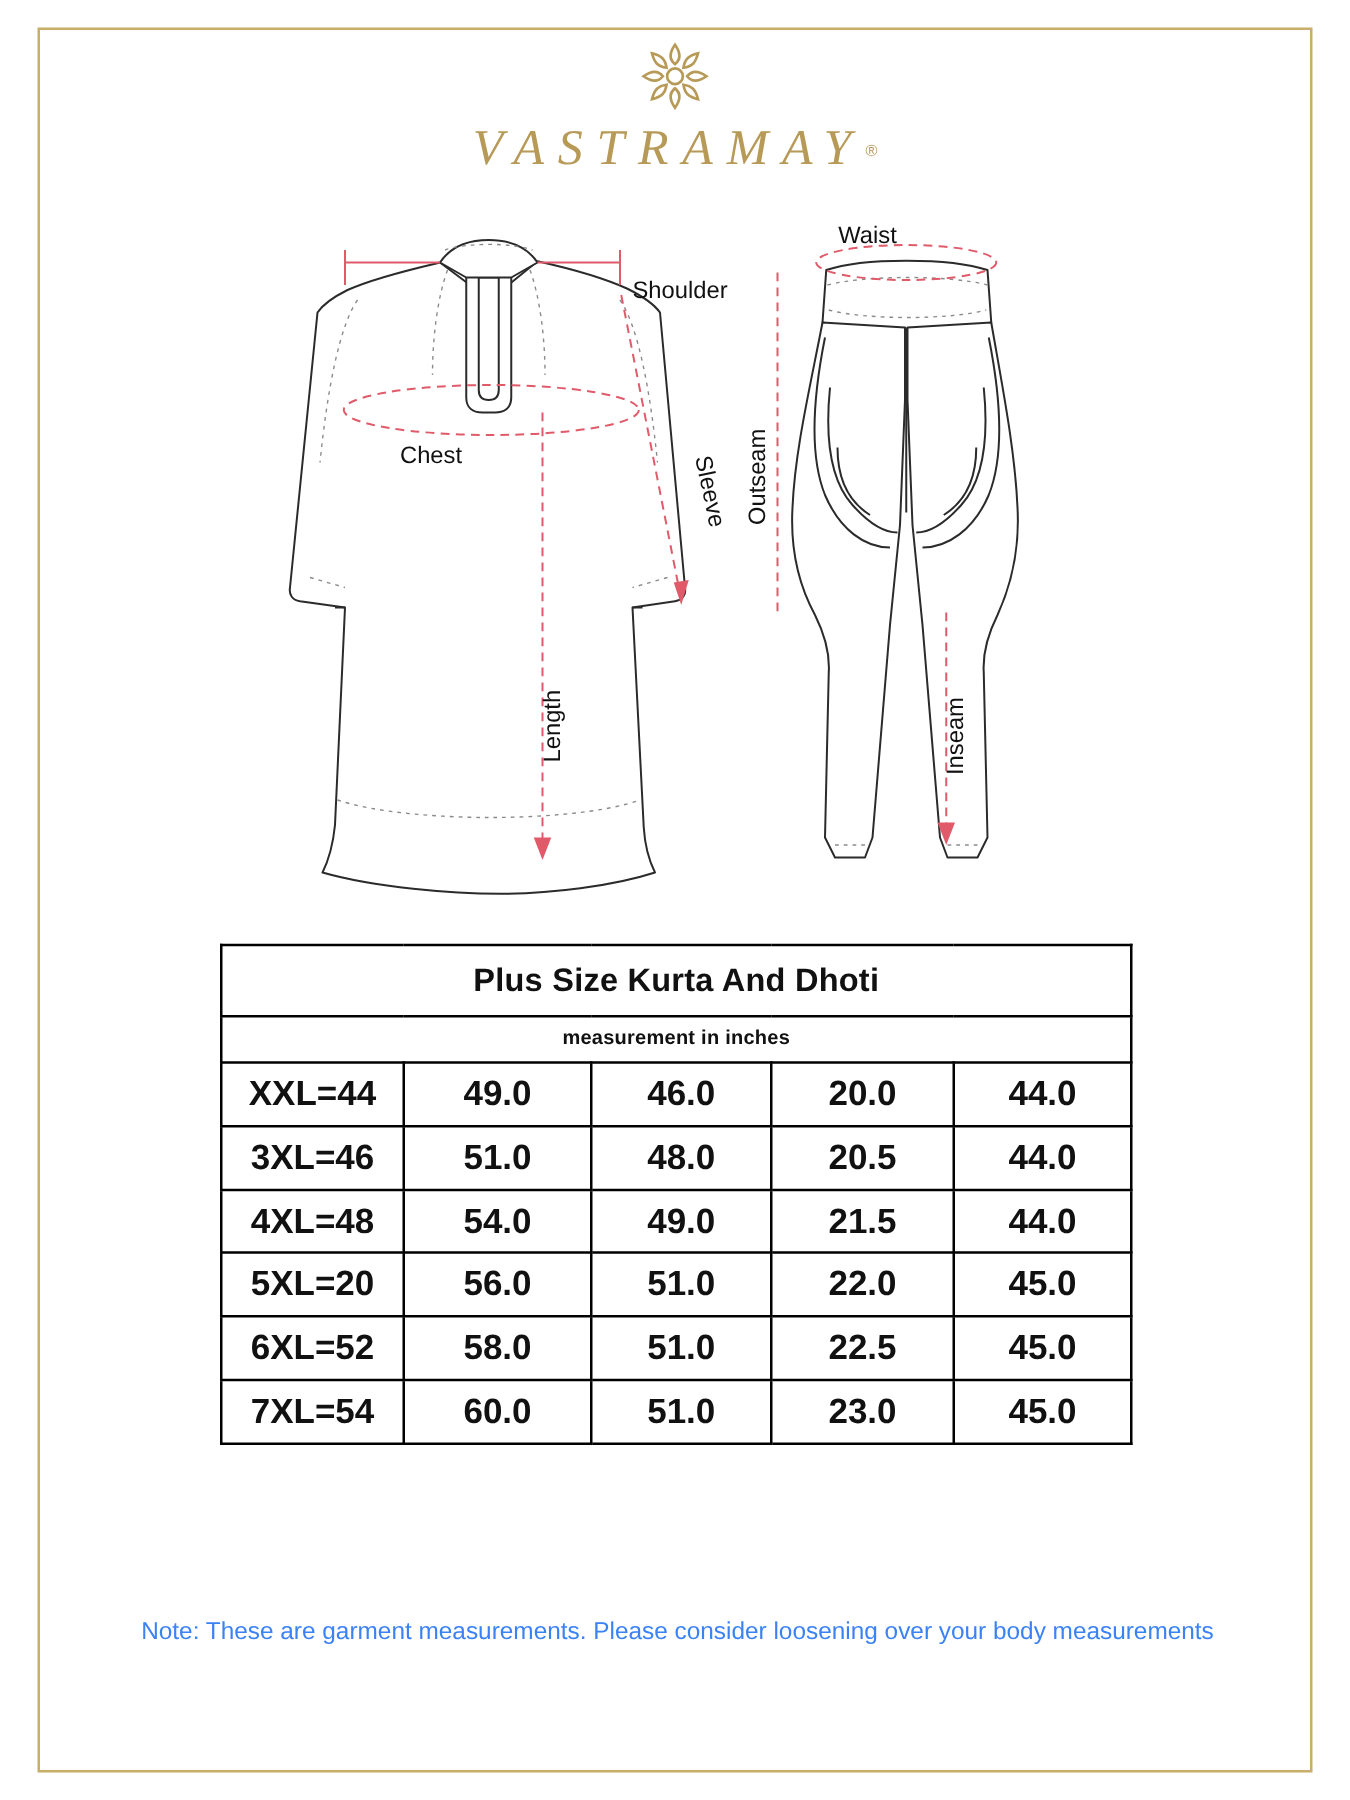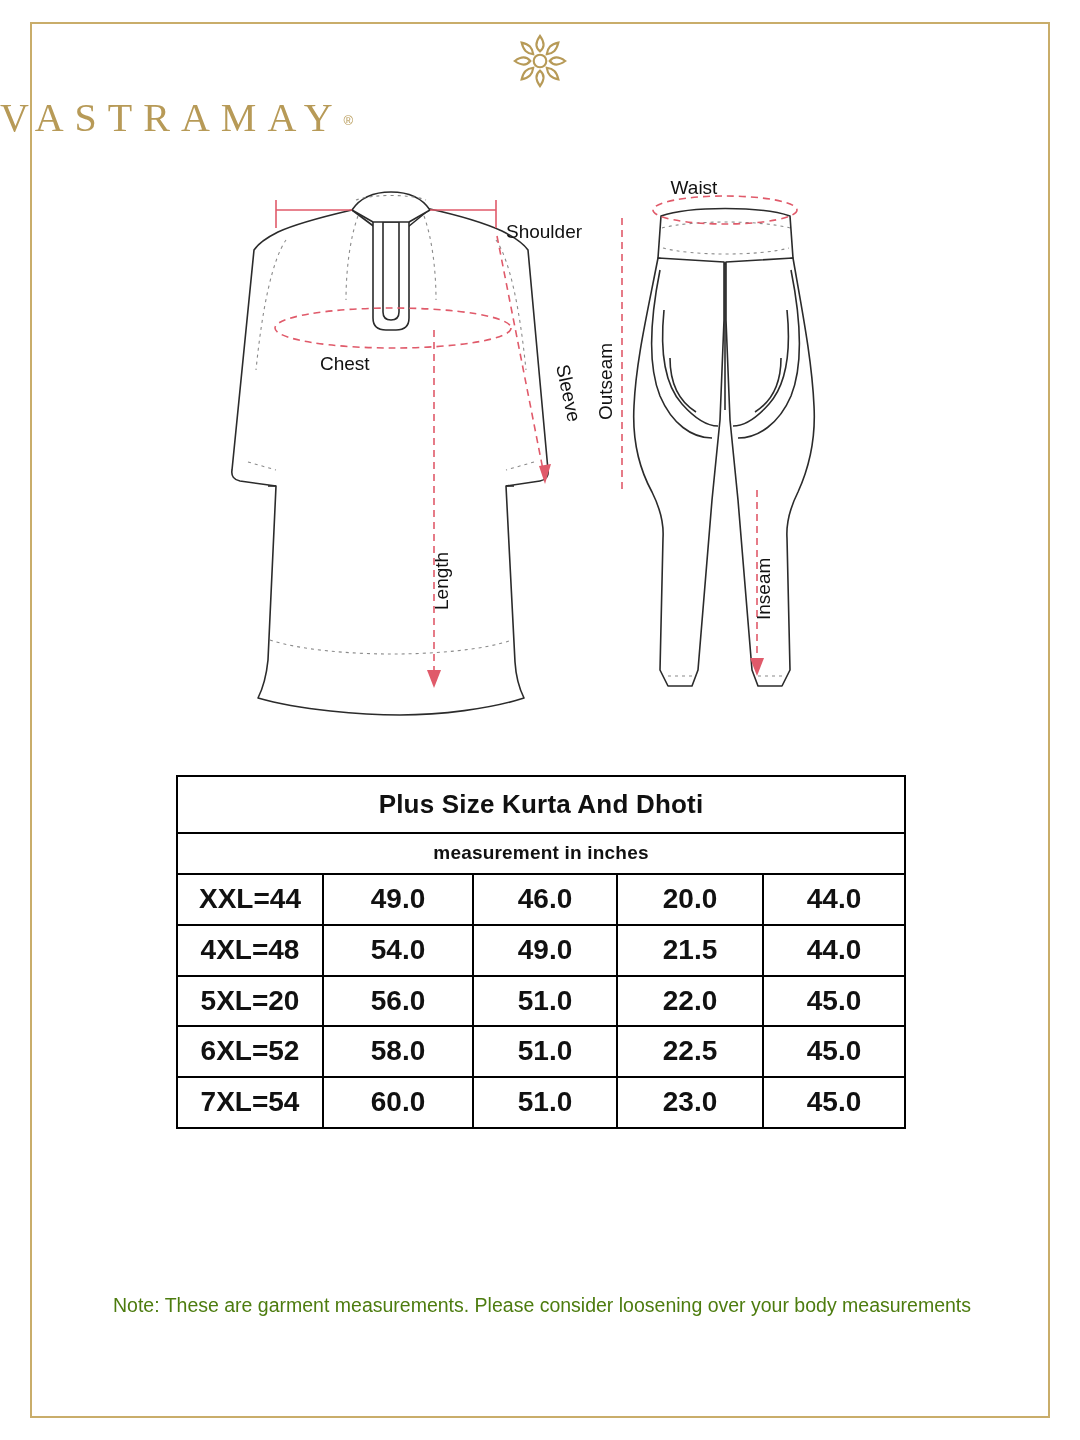--- a/index.html
+++ b/index.html
@@ -31,20 +31,22 @@
     box-sizing: border-box;
     pointer-events: none;
   }
 
   
   .brand {
     position: absolute;
     left: 0;
     top: 30px;
     width: 1080px;
+    text-align: center;
+    font-style: italic;
   }
   .brand-mark {
     display: block;
     margin: 0 auto;
     width: 62px;
     height: 62px;
   }
   .brand-name {
     display: inline-block;
     margin-top: 2px;
@@ -75,35 +77,34 @@
   .table-wrap {
     position: absolute;
     left: 176px;
     top: 755px;
     width: 728px;
   }
   table.size-table {
     border-collapse: collapse;
     width: 728px;
     table-layout: fixed;
-    margin-top: 20px;
   }
   table.size-table td, table.size-table th {
     border: 2px solid #000;
     text-align: center;
     font-family: "Liberation Sans", sans-serif;
   }
   .tbl-title {
     font-size: 26px;
     font-weight: bold;
     padding: 12px 0 12px;
     letter-spacing: 0.2px;
   }
   .tbl-sub {
-    font-size: 19px;
+    font-size: 16px;
     font-weight: bold;
     padding: 8px 0 9px;
     letter-spacing: 0.2px;
   }
   .tbl-head th {
     font-size: 22px;
     font-weight: bold;
     padding: 12px 2px;
     height: 86px;
     vertical-align: middle;
@@ -122,21 +123,21 @@
   .col-bottom { width: 142px; }
 
   
   .note {
     position: absolute;
     left: 52px;
     top: 1290px;
     width: 980px;
     font-size: 19.5px;
     line-height: 1.55;
-    color: #4d7c0f;
+    color: #3b82f6;
     text-align: center;
   }
   .note .l1 { display: block; }
   .note .l2 { display: block; }
 
   .lbl {
     font-family: "Liberation Sans", sans-serif;
     font-size: 19px;
     fill: #111;
   }
@@ -303,20 +304,27 @@
         </tr>
 
         <tr class="tbl-body">
           <td>XXL=44</td>
           <td>49.0</td>
           <td>46.0</td>
           <td>20.0</td>
           <td>44.0</td>
         </tr>
         <tr class="tbl-body">
+          <td>3XL=46</td>
+          <td>51.0</td>
+          <td>48.0</td>
+          <td>20.5</td>
+          <td>44.0</td>
+        </tr>
+        <tr class="tbl-body">
           <td>4XL=48</td>
           <td>54.0</td>
           <td>49.0</td>
           <td>21.5</td>
           <td>44.0</td>
         </tr>
         <tr class="tbl-body">
           <td>5XL=20</td>
           <td>56.0</td>
           <td>51.0</td>

